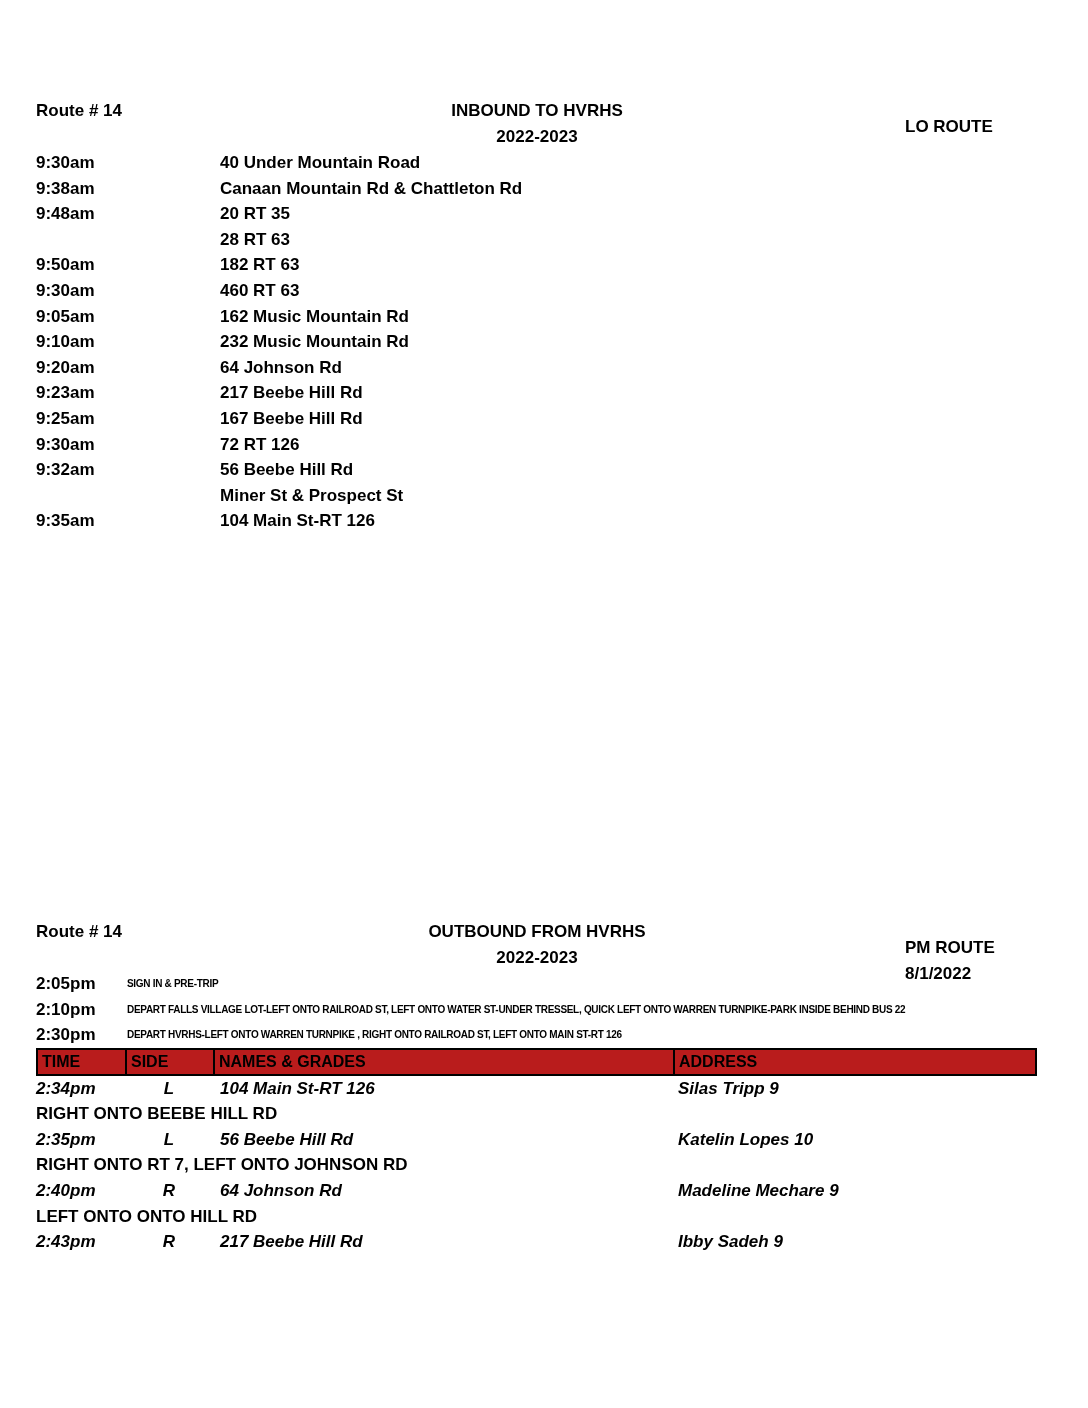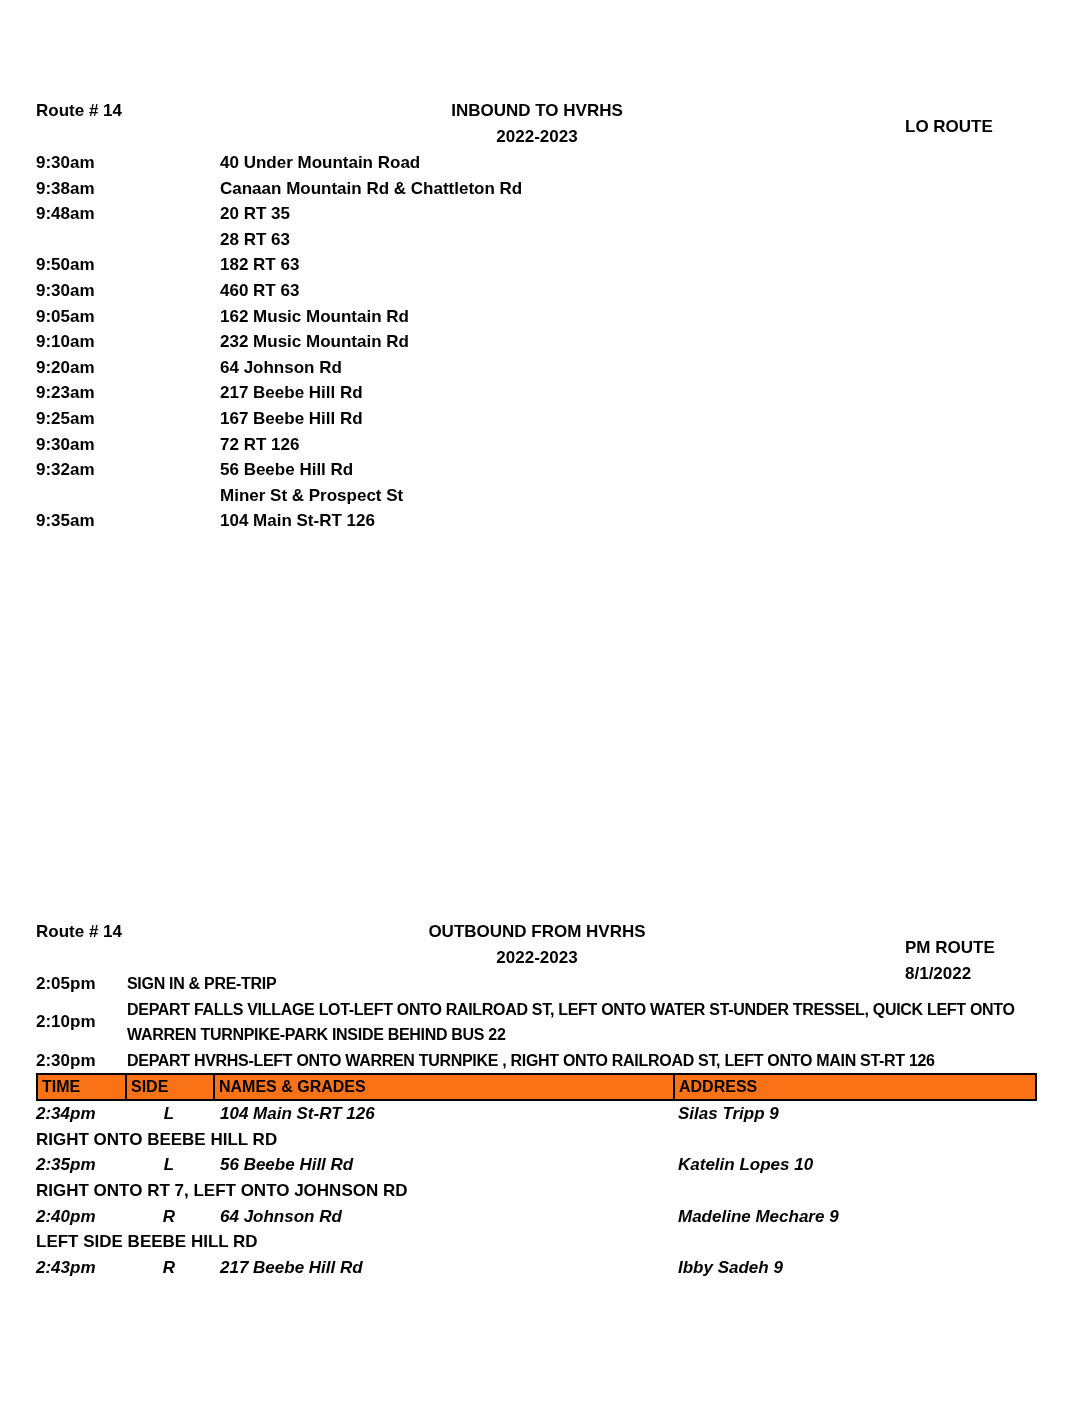--- a/index.html
+++ b/index.html
@@ -33,31 +33,31 @@
   .stop-row {
     display: flex;
     height: 25.6px;
     line-height: 25.6px;
     white-space: nowrap;
   }
   .stop-time { width: 184px; flex: none; }
   .stop-address { flex: 1; }
   .spacer-mid { height: 385px; }
   
-  .pretrip-row { display: flex; align-items: center; }
+  .pretrip-row { display: flex; }
   .pretrip-time { width: 91px; flex: none; line-height: 25.6px; }
-  .pretrip-desc { flex: 1; line-height: 25.6px; font-size: 16px; letter-spacing: -0.3px; }
+  .pretrip-desc { flex: 1; line-height: 25.6px; font-size: 10px; letter-spacing: -0.3px; }
   
   .pm-table { width: 1001px; }
   .pm-table-header {
     display: grid;
     grid-template-columns: 89px 88px 460px 364px;
     box-sizing: border-box;
     height: 28px;
-    background: #f97316;
+    background: #b91c1c;
     border: 2px solid #000000;
     font-size: 16px;
   }
   .th-cell {
     box-sizing: border-box;
     border-right: 2px solid #000000;
     padding-left: 4px;
     line-height: 24px;
     white-space: nowrap;
     overflow: hidden;
@@ -208,21 +208,21 @@
         <span class="td-address">56 Beebe Hill Rd</span>
         <span class="td-names">Katelin Lopes 10</span>
       </div>
       <div class="tbl-row-instruction">RIGHT ONTO RT 7, LEFT ONTO JOHNSON RD</div>
       <div class="tbl-row-stop">
         <span class="td-time">2:40pm</span>
         <span class="td-side">R</span>
         <span class="td-address">64 Johnson Rd</span>
         <span class="td-names">Madeline Mechare 9</span>
       </div>
-      <div class="tbl-row-instruction">LEFT SIDE BEEBE HILL RD</div>
+      <div class="tbl-row-instruction">LEFT ONTO ONTO HILL RD</div>
       <div class="tbl-row-stop">
         <span class="td-time">2:43pm</span>
         <span class="td-side">R</span>
         <span class="td-address">217 Beebe Hill Rd</span>
         <span class="td-names">Ibby Sadeh 9</span>
       </div>
     </div>
   </div>
 
 </div>

